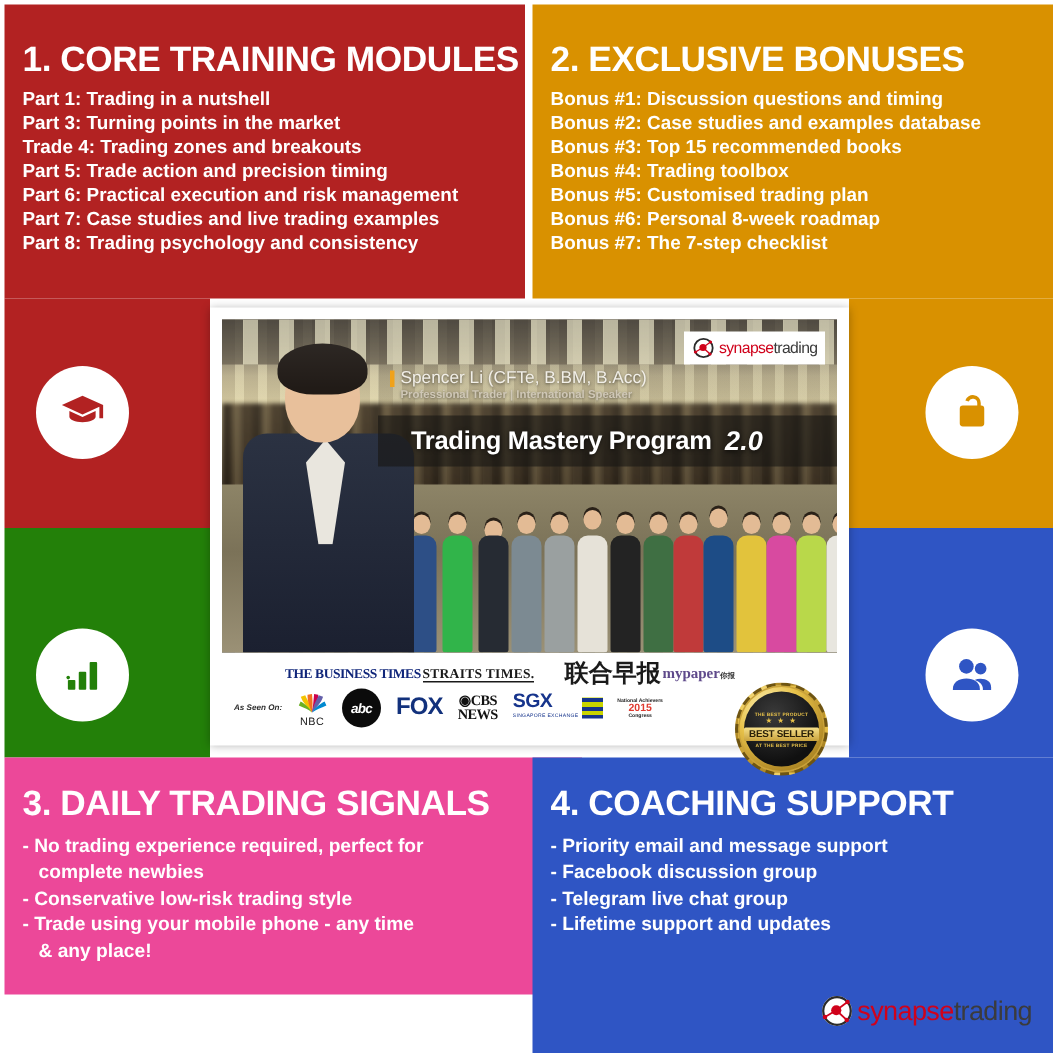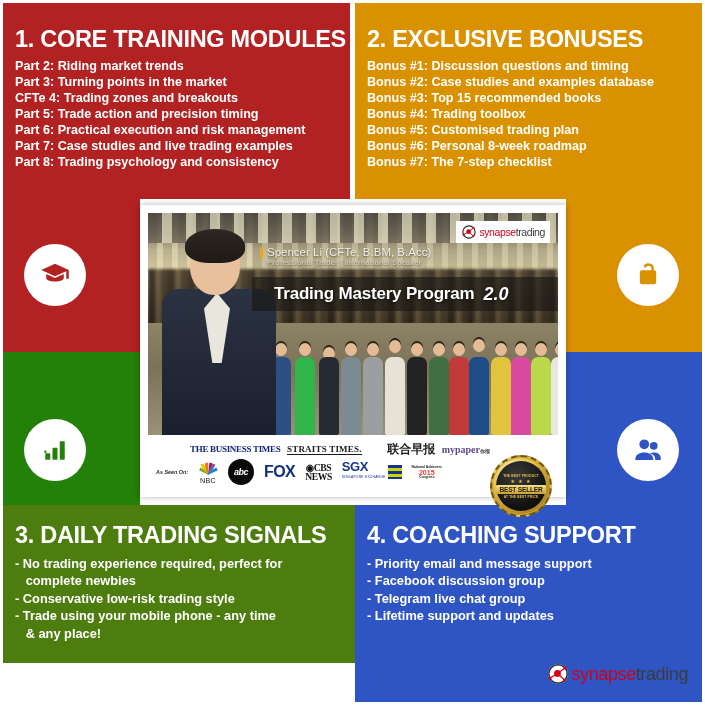--- a/index.html
+++ b/index.html
@@ -15,21 +15,21 @@
     background:#ffffff;
   }
 
   
   .quad {
     position:absolute;
     overflow:hidden;
   }
   #q1 { left:3px;   top:3px;   width:347px; height:196px; background:#b22222; }
   #q2 { left:355px; top:3px;   width:347px; height:196px; background:#d99100; }
-  #q3 { left:3px;   top:505px; width:385px; height:158px; background:#4d7c0f; }
+  #q3 { left:3px;   top:505px; width:385px; height:158px; background:#ec4899; }
   #q4 { left:355px; top:505px; width:347px; height:197px; background:#2f55c4; }
 
   
   .side {
     position:absolute;
     overflow:hidden;
   }
   #sideTL { left:3px;   top:199px; width:137px; height:153px; background:#b22222; }
   #sideTR { left:566px; top:199px; width:136px; height:153px; background:#d99100; }
   #sideBL { left:3px;   top:352px; width:137px; height:153px; background:#238009; }
@@ -242,21 +242,21 @@
   #pressBot {
     position:absolute; left:8px; top:18px; width:330px; height:30px;
     display:flex; align-items:center; gap:10px;
   }
   .asSeen {
     font-size:5.4px; font-weight:bold; font-style:italic;
     color:#2b2b2b; white-space:nowrap;
   }
   .bt   { font-size:9px;  font-weight:bold; color:#10267a; font-family:"Liberation Serif", serif; letter-spacing:-0.3px; white-space:nowrap; }
   .st   { font-size:9px;  font-weight:bold; color:#1a1a1a; font-family:"Liberation Serif", serif; letter-spacing:0.2px; border-bottom:1.2px solid #1a1a1a; white-space:nowrap; }
-  .zb   { font-size:12px; font-weight:bold; color:#1a1a1a; white-space:nowrap;padding-left:19px; }
+  .zb   { font-size:16px; font-weight:bold; color:#1a1a1a; white-space:nowrap;padding-left:19px; }
   .mp   { font-size:10px; font-weight:bold; color:#5f4a8b; font-family:"Liberation Serif", serif; white-space:nowrap; }
   .mp small { font-size:5px; color:#333; }
 
   .nbcWrap { display:flex; flex-direction:column; align-items:center; }
   .nbcLbl  { font-size:7.2px; font-weight:normal; color:#1a1a1a; letter-spacing:0.3px; margin-top:0px; }
   .abcWrap { width:26px; height:26px; border-radius:50%; background:#0b0b0b;
              display:flex; align-items:center; justify-content:center; }
   .abcTxt  { color:#fff; font-size:9px; font-weight:bold; font-style:italic; letter-spacing:-0.5px; }
   .foxTxt  { font-size:16px; font-weight:bold; color:#12317c; letter-spacing:-0.6px; }
   .cbsWrap { display:flex; flex-direction:column; align-items:center; line-height:9px; }
@@ -310,23 +310,23 @@
   <div class="side" id="sideTL"></div>
   <div class="side" id="sideTR"></div>
   <div class="side" id="sideBL"></div>
   <div class="side" id="sideBR"></div>
   <div class="side" id="gapTop"></div>
   <div class="side" id="gapBot"></div>
 
   <div class="quad" id="q1">
     <div class="qhead">1. CORE TRAINING MODULES</div>
     <ul class="qlist">
-      <li>Part 2: Riding market trends</li>
+      <li>Part 1: Trading in a nutshell</li>
       <li>Part 3: Turning points in the market</li>
-      <li>CFTe 4: Trading zones and breakouts</li>
+      <li>Trade 4: Trading zones and breakouts</li>
       <li>Part 5: Trade action and precision timing</li>
       <li>Part 6: Practical execution and risk management</li>
       <li>Part 7: Case studies and live trading examples</li>
       <li>Part 8: Trading psychology and consistency</li>
     </ul>
   </div>
 
   <div class="quad" id="q2">
     <div class="qhead">2. EXCLUSIVE BONUSES</div>
     <ul class="qlist">

